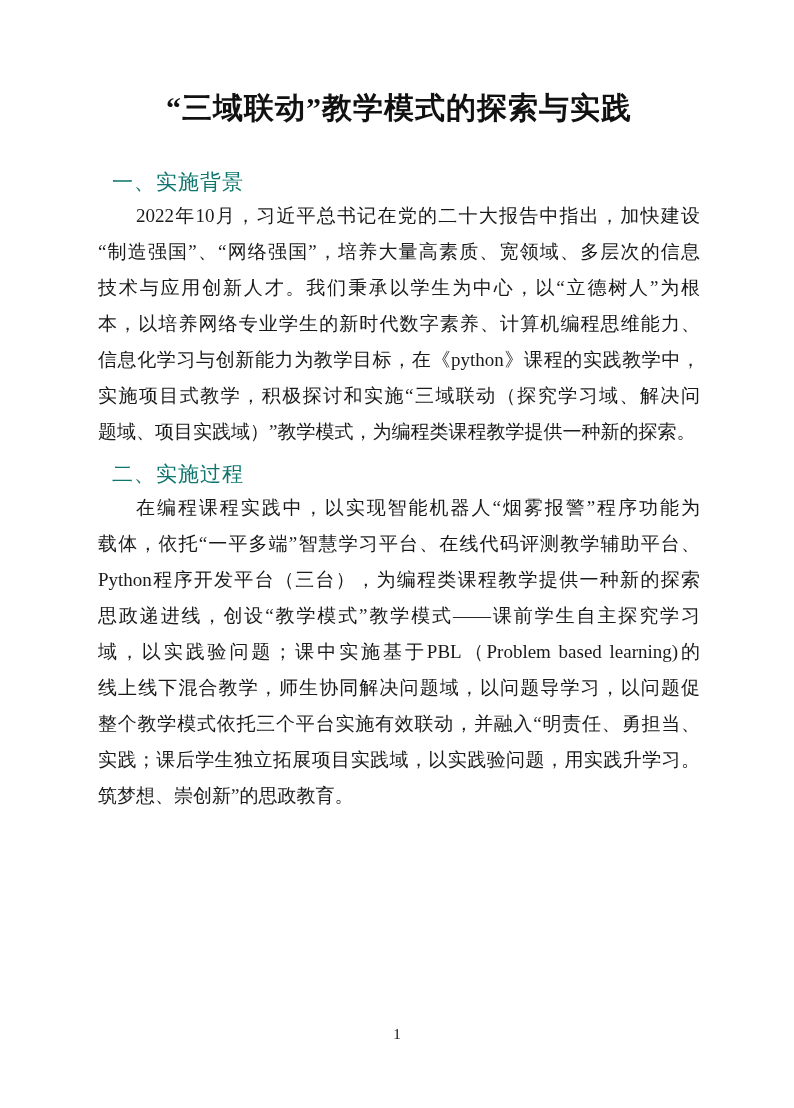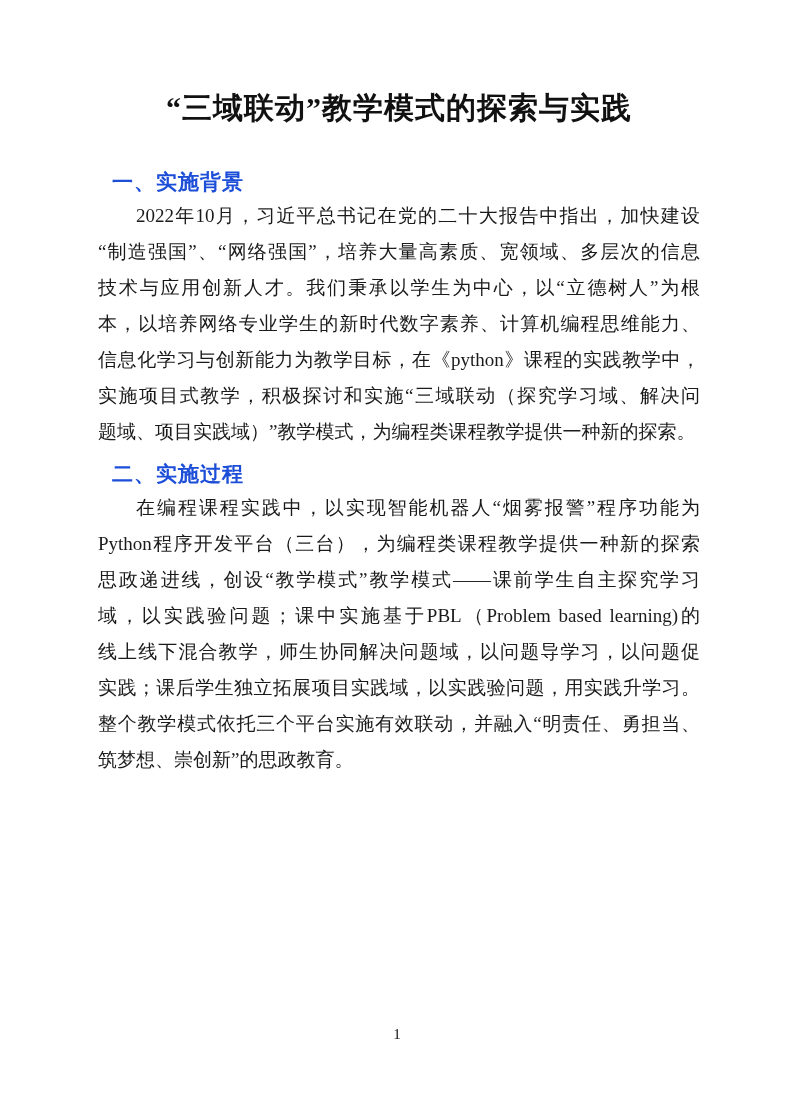--- a/index.html
+++ b/index.html
@@ -28,23 +28,23 @@
     font-weight: bold;
     text-align: center;
     letter-spacing: 1px;
     color: #111111;
     white-space: nowrap;
   }
   .section-heading {
     margin: 0 0 0 14px;
     line-height: 32px;
     font-size: 21px;
-    font-weight: bold;
+    font-weight: normal;
     letter-spacing: 1px;
-    color: #1d4ed8;
+    color: #0f766e;
     white-space: nowrap;
   }
   .section-heading.first {
     margin-top: 36px;
   }
   .section-heading.second {
     margin-top: 8px;
   }
   .paragraph {
     margin: 0;
@@ -92,25 +92,26 @@
         <div class="line">本，以培养网络专业学生的新时代数字素养、计算机编程思维能力、</div>
         <div class="line">信息化学习与创新能力为教学目标，在《python》课程的实践教学中，</div>
         <div class="line">实施项目式教学，积极探讨和实施“三域联动（探究学习域、解决问</div>
         <div class="line last">题域、项目实践域）”教学模式，为编程类课程教学提供一种新的探索。</div>
       </div>
 
     <h2 class="section-heading second">二、实施过程</h2>
 
     <div class="paragraph">
         <div class="line first">在编程课程实践中，以实现智能机器人“烟雾报警”程序功能为</div>
+        <div class="line">载体，依托“一平多端”智慧学习平台、在线代码评测教学辅助平台、</div>
         <div class="line">Python程序开发平台（三台），为编程类课程教学提供一种新的探索</div>
         <div class="line">思政递进线，创设“教学模式”教学模式——课前学生自主探究学习</div>
         <div class="line">域，以实践验问题；课中实施基于PBL（Problem based learning)的</div>
         <div class="line">线上线下混合教学，师生协同解决问题域，以问题导学习，以问题促</div>
+        <div class="line">整个教学模式依托三个平台实施有效联动，并融入“明责任、勇担当、</div>
         <div class="line">实践；课后学生独立拓展项目实践域，以实践验问题，用实践升学习。</div>
-        <div class="line">整个教学模式依托三个平台实施有效联动，并融入“明责任、勇担当、</div>
         <div class="line last">筑梦想、崇创新”的思政教育。</div>
       </div>
 
   </div>
 
   <div class="footer">1</div>
 </div>
 
 </body></html>

